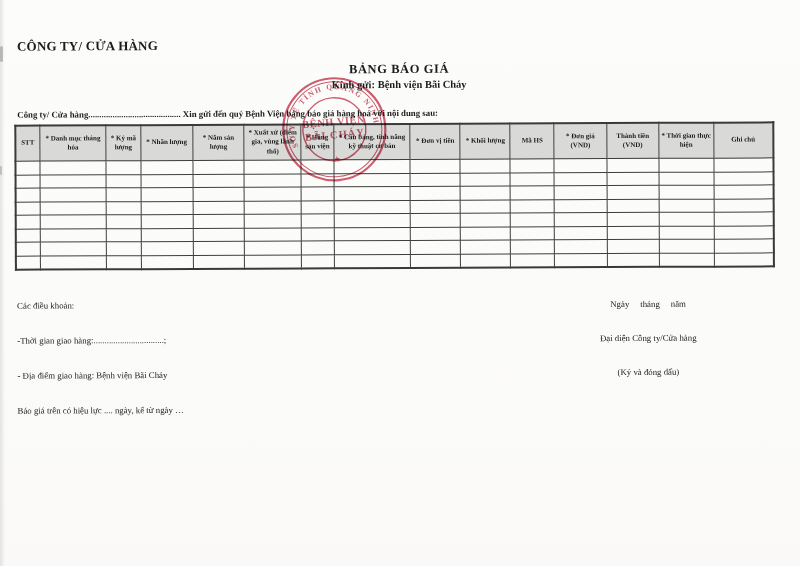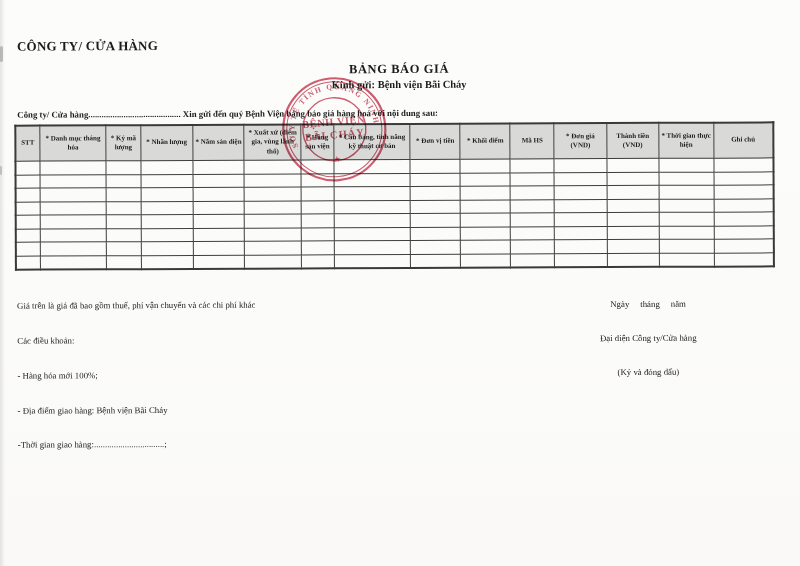--- a/index.html
+++ b/index.html
@@ -100,26 +100,26 @@
         <col style="width:6.9%">
           <col style="width:7.2%">
           <col style="width:7.9%">
       </colgroup>
       <thead>
         <tr id="header-row">
             <th>STT</th>
             <th>* Danh mục tháng hóa</th>
             <th>* Ký mã lượng</th>
             <th>* Nhãn lượng</th>
-            <th>* Năm sản diện</th>
+            <th>* Năm sản lượng</th>
             <th>* Xuất xứ (điểm gia, vùng lãnh thổ)</th>
             <th>* Hãng sản viện</th>
             <th>* Cấu bảng, tính năng kỹ thuật cơ bản</th>
             <th>* Đơn vị tiền</th>
-            <th>* Khối điểm</th>
+            <th>* Khối lượng</th>
             <th>Mã HS</th>
             <th>* Đơn giá (VND)</th>
             <th>Thành tiền (VND)</th>
             <th>* Thời gian thực hiện</th>
             <th>Ghi chú</th>
           </tr>
       </thead>
       <tbody id="table-body">
           <tr>
             <td></td>
@@ -271,25 +271,24 @@
         <text font-size="7.6" font-weight="bold" letter-spacing="1.6" font-family="Liberation Serif, DejaVu Serif, serif" fill="#c23a50">
           <textPath href="#ringPath" startOffset="4%" fill="#c23a50">SỞ Y TẾ TỈNH QUẢNG NINH</textPath>
         </text>
         <text x="54" y="50" text-anchor="middle" font-size="10.5" font-weight="bold" letter-spacing=".5" font-family="Liberation Serif, DejaVu Serif, serif" fill="#c23a50">BỆNH VIỆN</text>
         <text x="54" y="63" text-anchor="middle" font-size="10.5" font-weight="bold" letter-spacing="1" font-family="Liberation Serif, DejaVu Serif, serif" fill="#c23a50">BÃI CHÁY</text>
         <text x="54" y="87" text-anchor="middle" font-size="8.5" fill="#c23a50">★</text>
       </g>
     </svg>
 
     <div class="terms">
-      <div>Giá trên là giá đã bao gồm thuế, phí vận chuyển và các chi phí khác</div>
       <div>Các điều khoản:</div>
-      <div>- Hàng hóa mới 100%;</div>
+      <div>-Thời gian giao hàng:................................;</div>
       <div>- Địa điểm giao hàng: Bệnh viện Bãi Cháy</div>
-      <div>-Thời gian giao hàng:................................;</div>
+      <div>Báo giá trên có hiệu lực .... ngày, kể từ ngày …</div>
     </div>
 
     <div class="signature">
       <div>Ngày     tháng     năm</div>
       <div>Đại diện Công ty/Cửa hàng</div>
       <div>(Ký và đóng dấu)</div>
     </div>
 
   </div>
 </div>

